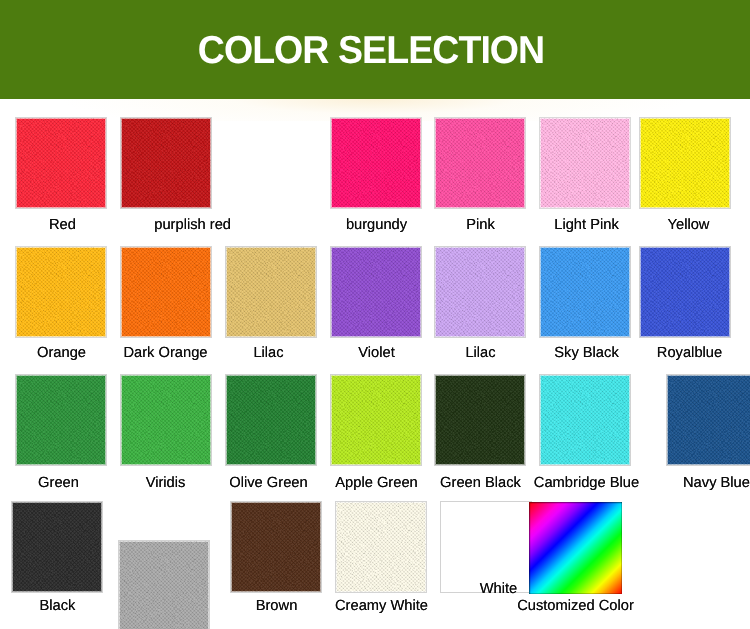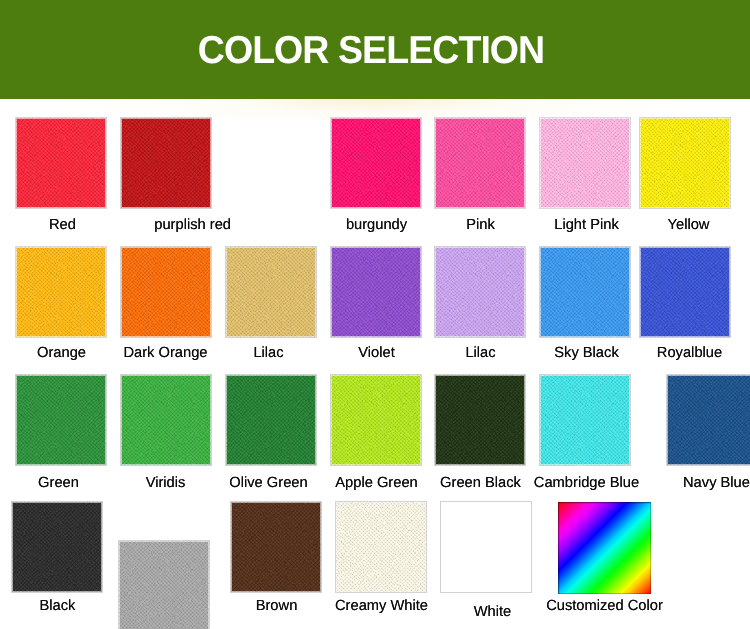--- a/index.html
+++ b/index.html
@@ -352,23 +352,23 @@
             </g>
             <rect width="90" height="90" filter="url(#grain)" opacity="0.6"></rect>
           </svg>
         </div>
         <div class="lbl" style="margin-left: 0px; top: 96.9px;">Creamy White</div>
       </div>
       <div class="cell" style="left: 440.4px; top: 501.2px;">
         <div class="sw">
           <div class="fill" style="background: rgb(255, 255, 255);"></div>
         </div>
-        <div class="lbl" style="margin-left: 6px; top: 103px;">White</div>
-      </div>
-      <div class="cell" style="left: 558px; top: 501.2px;">
+        <div class="lbl" style="margin-left: 12px; top: 80px;">White</div>
+      </div>
+      <div class="cell" style="left: 529px; top: 501.2px;">
         <div class="sw rainbow-sw">
           <div class="fill rainbow" style="background-image: linear-gradient(135deg, rgb(255, 0, 0) 0%, rgb(255, 0, 57) 4.17%, rgb(255, 0, 113) 8.33%, rgb(255, 0, 170) 12.5%, rgb(255, 0, 226) 16.67%, rgb(235, 0, 255) 20.83%, rgb(187, 0, 255) 25%, rgb(135, 0, 255) 29.17%, rgb(68, 0, 255) 33.33%, rgb(1, 0, 255) 37.5%, rgb(0, 67, 255) 41.67%, rgb(0, 137, 255) 45.83%, rgb(0, 208, 255) 50%, rgb(0, 255, 230) 54.17%, rgb(0, 255, 158) 58.33%, rgb(0, 255, 86) 62.5%, rgb(0, 255, 17) 66.67%, rgb(49, 255, 0) 70.83%, rgb(115, 255, 0) 75%, rgb(181, 255, 0) 79.17%, rgb(247, 255, 0) 83.33%, rgb(255, 198, 0) 87.5%, rgb(255, 132, 0) 91.67%, rgb(255, 66, 0) 95.83%, rgb(255, 0, 0) 100%);"></div>
         </div>
         <div class="lbl" style="margin-left: 0px; top: 96.9px;">Customized Color</div>
       </div>
     </div>
 
 </div>
 
 <svg width="0" height="0" style="position:absolute;left:-9999px" aria-hidden="true">

